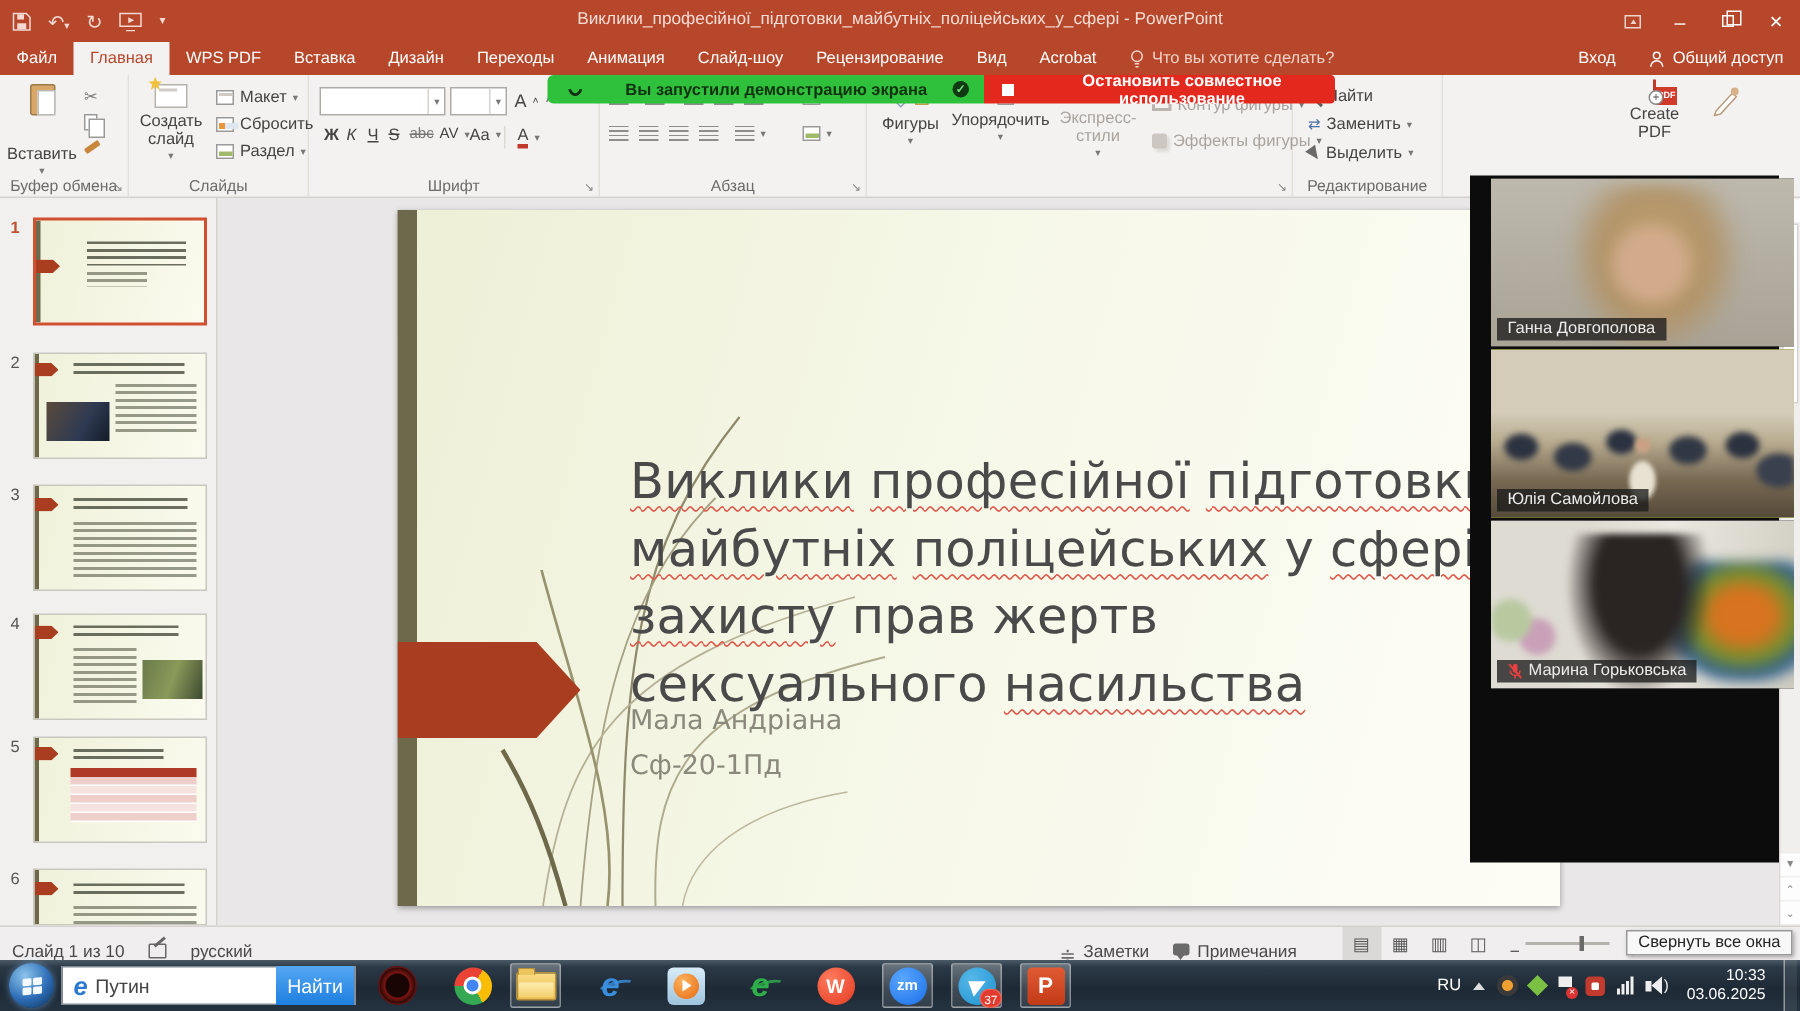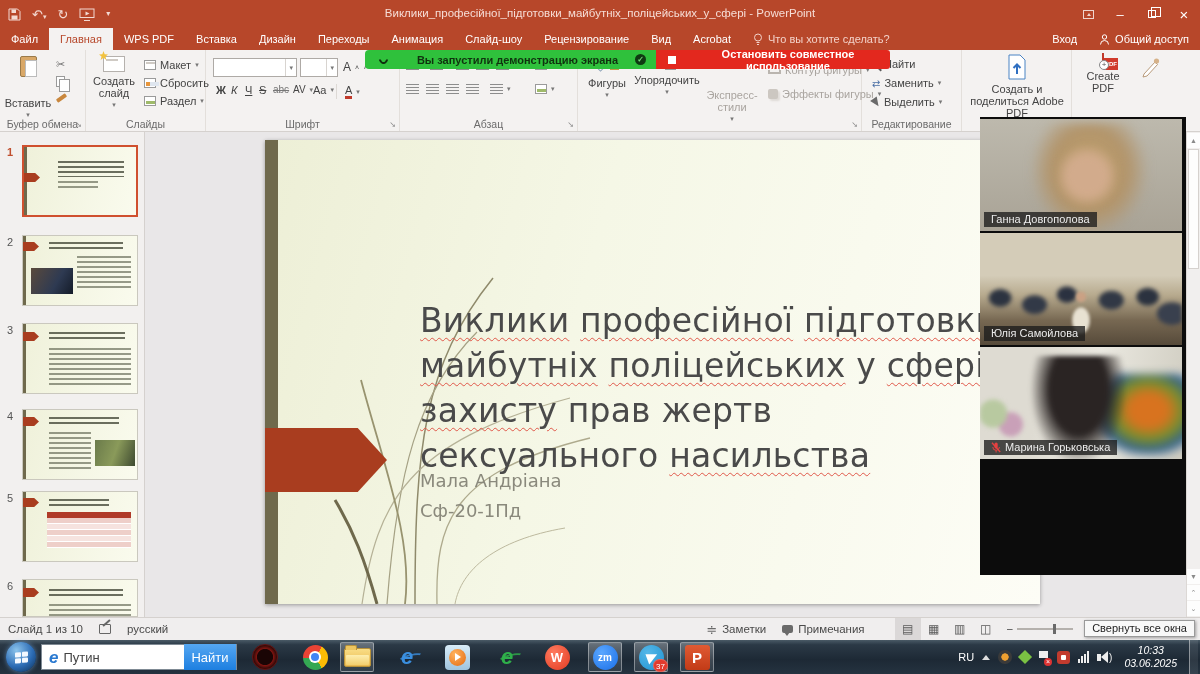--- a/index.html
+++ b/index.html
@@ -91,21 +91,21 @@
   .canvas { position:absolute; left:146px; top:132px; right:0; bottom:57px; background:#e9e7e8; z-index:1; }
   .page { position:absolute; left:119px; top:8px; width:775px; height:464px; background:linear-gradient(105deg,#edefd6 0%,#f5f7e6 40%,#fdfdf6 100%); box-shadow:0 1px 4px rgba(0,0,0,.35); }
   .page .pbar { position:absolute; left:0; top:0; bottom:0; width:13px; background:#6f694c; }
   .page .parrow { position:absolute; left:0; top:288px; width:122px; height:64px; background:#a93d1f; clip-path:polygon(0 0,76% 0,100% 50%,76% 100%,0 100%); filter:drop-shadow(0 2px 1px rgba(0,0,0,.25)); }
   .ptitle { position:absolute; left:155px; top:158px; width:592px; font-family:"DejaVu Sans",sans-serif; font-size:33px; line-height:45px; color:#4a4a4a; letter-spacing:.2px; }
   .ptitle .sq { text-decoration-line:underline; text-decoration-style:wavy; text-decoration-color:#e0584a; text-decoration-thickness:1px; text-underline-offset:5px; }
   .psub { position:absolute; left:155px; top:326px; font-family:"DejaVu Sans",sans-serif; font-size:18px; line-height:30px; color:#8a897c; }
 
   
   .vpanel { position:absolute; left:980px; top:117px; width:206px; height:458px; background:#0c0c0c; z-index:30; }
-  .vtile { position:absolute; left:0; width:202px; height:112px; background:#444; overflow:hidden; }
+  .vtile { position:absolute; left:14px; width:202px; height:112px; background:#444; overflow:hidden; }
   .vtile.active { outline:2px solid #b9cc33; outline-offset:-2px; }
   .fx { position:absolute; }
   .vname { position:absolute; left:4px; bottom:4px; background:rgba(28,28,28,.78); color:#ececec; font-size:11px; padding:1px 7px 2px; display:flex; align-items:center; gap:4px; white-space:nowrap; }
   .t1a { inset:0; background:linear-gradient(180deg,#bdb9ad,#a9a396); }
   .t1b { left:25%; top:4%; width:58%; height:100%; background:radial-gradient(ellipse at 50% 42%,#c3a571 0%,#b2946a 45%,rgba(178,148,106,0) 72%); filter:blur(5px); }
   .t1c { left:38%; top:24%; width:30%; height:54%; background:radial-gradient(ellipse,#d2ab8c 0 45%,rgba(210,171,140,0) 75%); filter:blur(3px); }
   .t2a { inset:0; background:linear-gradient(180deg,#d4ccb8 0 38%,#b8ab8f 55%,#776852 78%,#564a3a 100%); }
   .t2b { inset:0; filter:blur(2px); background:
     radial-gradient(ellipse 18px 14px at 10% 58%,#2c3340 0 60%,transparent 65%),
     radial-gradient(ellipse 20px 15px at 27% 64%,#323947 0 60%,transparent 65%),
@@ -129,21 +129,21 @@
   .t4c { left:38%; top:30%; width:24%; height:40%; background:radial-gradient(ellipse,#cfa78c 0 55%,transparent 76%); filter:blur(2px); }
   .t4d { left:8%; bottom:-10%; width:84%; height:42%; background:radial-gradient(ellipse at 50% 60%,#3a3a38 0 60%,transparent 70%); filter:blur(3px); }
 
   
   .vscroll { position:absolute; right:0; top:132px; width:14px; bottom:57px; background:#f1efee; border-left:1px solid #dcd8d5; z-index:25; }
   .vs-btn { position:absolute; left:0; width:13px; height:15px; background:#fdfdfd; color:#8a8a8a; font-size:7px; display:flex; align-items:center; justify-content:center; }
   .vs-thumb { position:absolute; left:1px; top:17px; width:11px; height:120px; background:#fdfdfd; border:1px solid #d5d1ce; }
 
   
   .statusbar { position:absolute; left:0; right:0; bottom:34px; height:23px; background:#f0eeee; border-top:1px solid #d5d1ce; display:flex; align-items:center; font-size:11.5px; color:#4a4a4a; z-index:35; }
-  .sb-item { display:flex; align-items:center; gap:5px; padding:12px 8px; height:100%; }
+  .sb-item { display:flex; align-items:flex-start; gap:5px; padding:12px 8px; height:100%; }
   .spellic { width:12px; height:10px; border:1px solid #666; border-radius:1px; position:relative; }
   .spellic::after { content:""; position:absolute; left:2px; top:-3px; width:9px; height:2px; background:#666; transform:rotate(-40deg); }
   .bubble { width:11px; height:8px; background:#6a6a6a; border-radius:2px; position:relative; }
   .bubble::after { content:""; position:absolute; left:2px; bottom:-3px; border-left:3px solid transparent; border-right:3px solid transparent; border-top:4px solid #6a6a6a; }
   .viewbtn { width:26px; height:100%; display:flex; align-items:center; justify-content:center; color:#5a5a5a; font-size:12px; }
   .viewbtn.on { background:#dbd8d8; }
   .zoomline { width:56px; height:2px; background:#b5b1ad; position:relative; margin:0 4px; }
   .zoomline .zth { position:absolute; left:36px; top:-4px; width:3px; height:10px; background:#6a6a6a; }
   .desktop-tip { position:absolute; right:5px; bottom:37px; background:#f8f8f8; border:1px solid #9a9a9a; box-shadow:1px 1px 3px rgba(0,0,0,.35); padding:1px 7px 2px; font-size:11px; color:#222; z-index:60; white-space:nowrap; }
 
@@ -185,21 +185,21 @@
   .tr-flag::before { content:""; position:absolute; left:1px; top:0; width:9px; height:7px; background:#eee; }
   .tr-flag::after { content:"×"; position:absolute; right:-3px; bottom:-2px; width:8px; height:8px; border-radius:50%; background:#d33; font-size:7px; line-height:8px; text-align:center; }
   .tr-red { width:13px; height:13px; border-radius:3px; background:#c23b2e; position:relative; }
   .tr-red::after { content:""; position:absolute; left:4px; top:4px; width:5px; height:5px; background:#fff; border-radius:1px; }
   .sigbars { display:flex; align-items:flex-end; gap:1px; height:12px; }
   .sigbars i { width:2px; background:#eee; }
   .speaker { display:flex; align-items:center; }
   .speaker .sb { width:4px; height:7px; background:#eee; }
   .speaker .st { width:0; height:0; border-right:7px solid #eee; border-top:6px solid transparent; border-bottom:6px solid transparent; }
   .speaker .sw { color:#eee; font-size:10px; margin-left:1px; }
-  .clock { font-size:10.5px; line-height:13px; text-align:center; margin:0 4px;font-style:italic; }
+  .clock { font-size:10.5px; line-height:13px; text-align:right; margin:0 4px; }
   .showdesk { width:9px; height:34px; border-left:1px solid rgba(255,255,255,.45); background:rgba(255,255,255,.08); flex:none; }
 
   svg { display:block; }
 </style>
 </head>
 <body>
 
 <div class="titlebar">
   <div class="qat">
     <span>
@@ -397,21 +397,21 @@
       <span style="margin-top:5px">Фигуры</span>
         <span class="dd">▾</span>
     </div>
     <div class="bigbtn" style="left:56px;top:8px;width:66px">
       <span class="ic-arrange"></span>
       <span style="margin-top:7px">Упорядочить</span>
         <span class="dd">▾</span>
     </div>
     <div class="bigbtn gray" style="left:124px;top:8px;width:60px">
       <span class="ic-qs"></span>
-      <span style="margin-top:21px">Экспресс-стили</span>
+      <span style="margin-top:5px">Экспресс-стили</span>
         <span class="dd">▾</span>
     </div>
     <div class="mini gray" style="left:190px;top:14px">
         <span class="ic-outline"></span>
         <span>Контур фигуры</span>
         <span class="dd">▾</span>
       </div>
     <div class="mini gray" style="left:190px;top:38px">
         <span class="ic-fx"></span>
         <span>Эффекты фигуры</span>
@@ -431,31 +431,20 @@
         <span class="dd">▾</span>
       </div>
     <div class="mini" style="left:10px;top:46px">
         <span class="ic-select"></span>
         <span>Выделить</span>
         <span class="dd">▾</span>
       </div>
     <div class="glabel"><span>Редактирование</span></div>
   </div>
 
-  <div class="rgroup" style="left:962px;width:110px">
-    <div class="bigbtn" style="left:5px;top:4px;width:100px">
-      <span>
-          <svg width="22" height="26">
-            <path d="M3 1 h11 l5 5 v19 H3 Z" fill="#fff" stroke="#4a84c4"></path>
-            <path d="M11 20 V11 M7.5 14 l3.5-3.5 3.5 3.5" stroke="#2f6fc1" stroke-width="2" fill="none"></path>
-          </svg>
-        </span>
-      <span style="margin-top:3px">Создать и поделиться Adobe PDF</span>
-    </div>
-  </div>
 
   <div class="rgroup" style="left:1072px;width:128px;border-right:none">
     <div class="bigbtn" style="left:8px;top:4px;width:46px">
       <span style="position:relative"><span class="ic-pdfdoc"></span><span class="plus-badge">+</span></span>
       <span style="margin-top:4px">Create PDF</span>
     </div>
     <div class="bigbtn" style="left:62px;top:6px;width:34px">
       <span>
           <svg width="22" height="22">
             <path d="M4 18 L15 6 l2.5 2.5 L7 20 l-4 1 z" fill="#fff" stroke="#b89a7a"></path>

